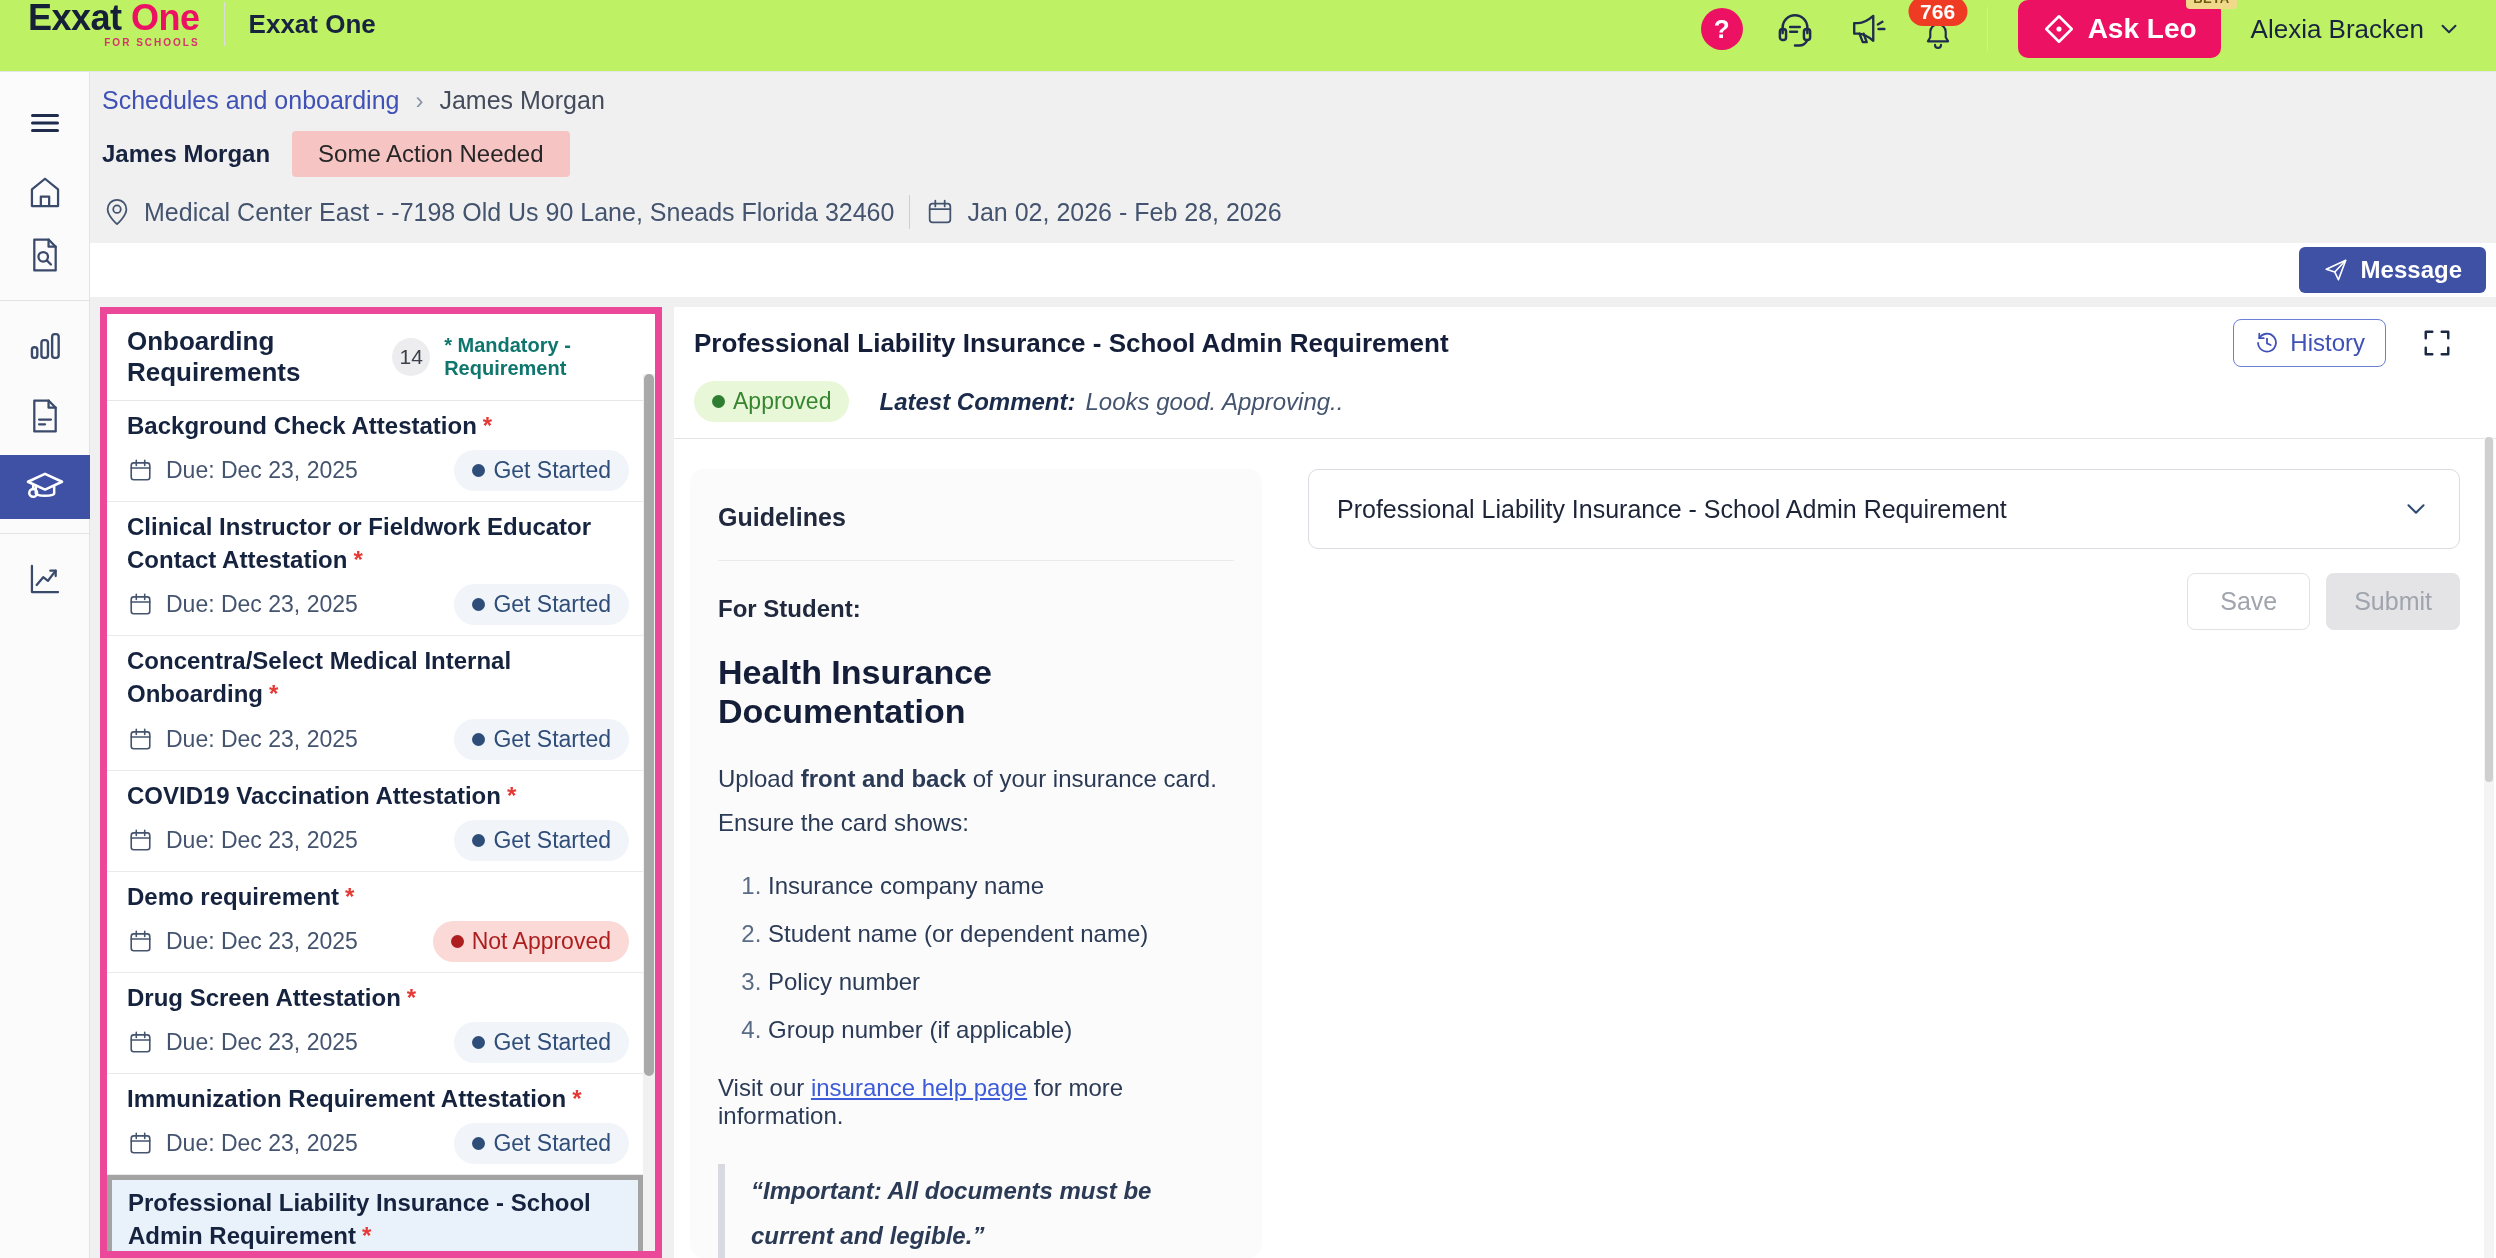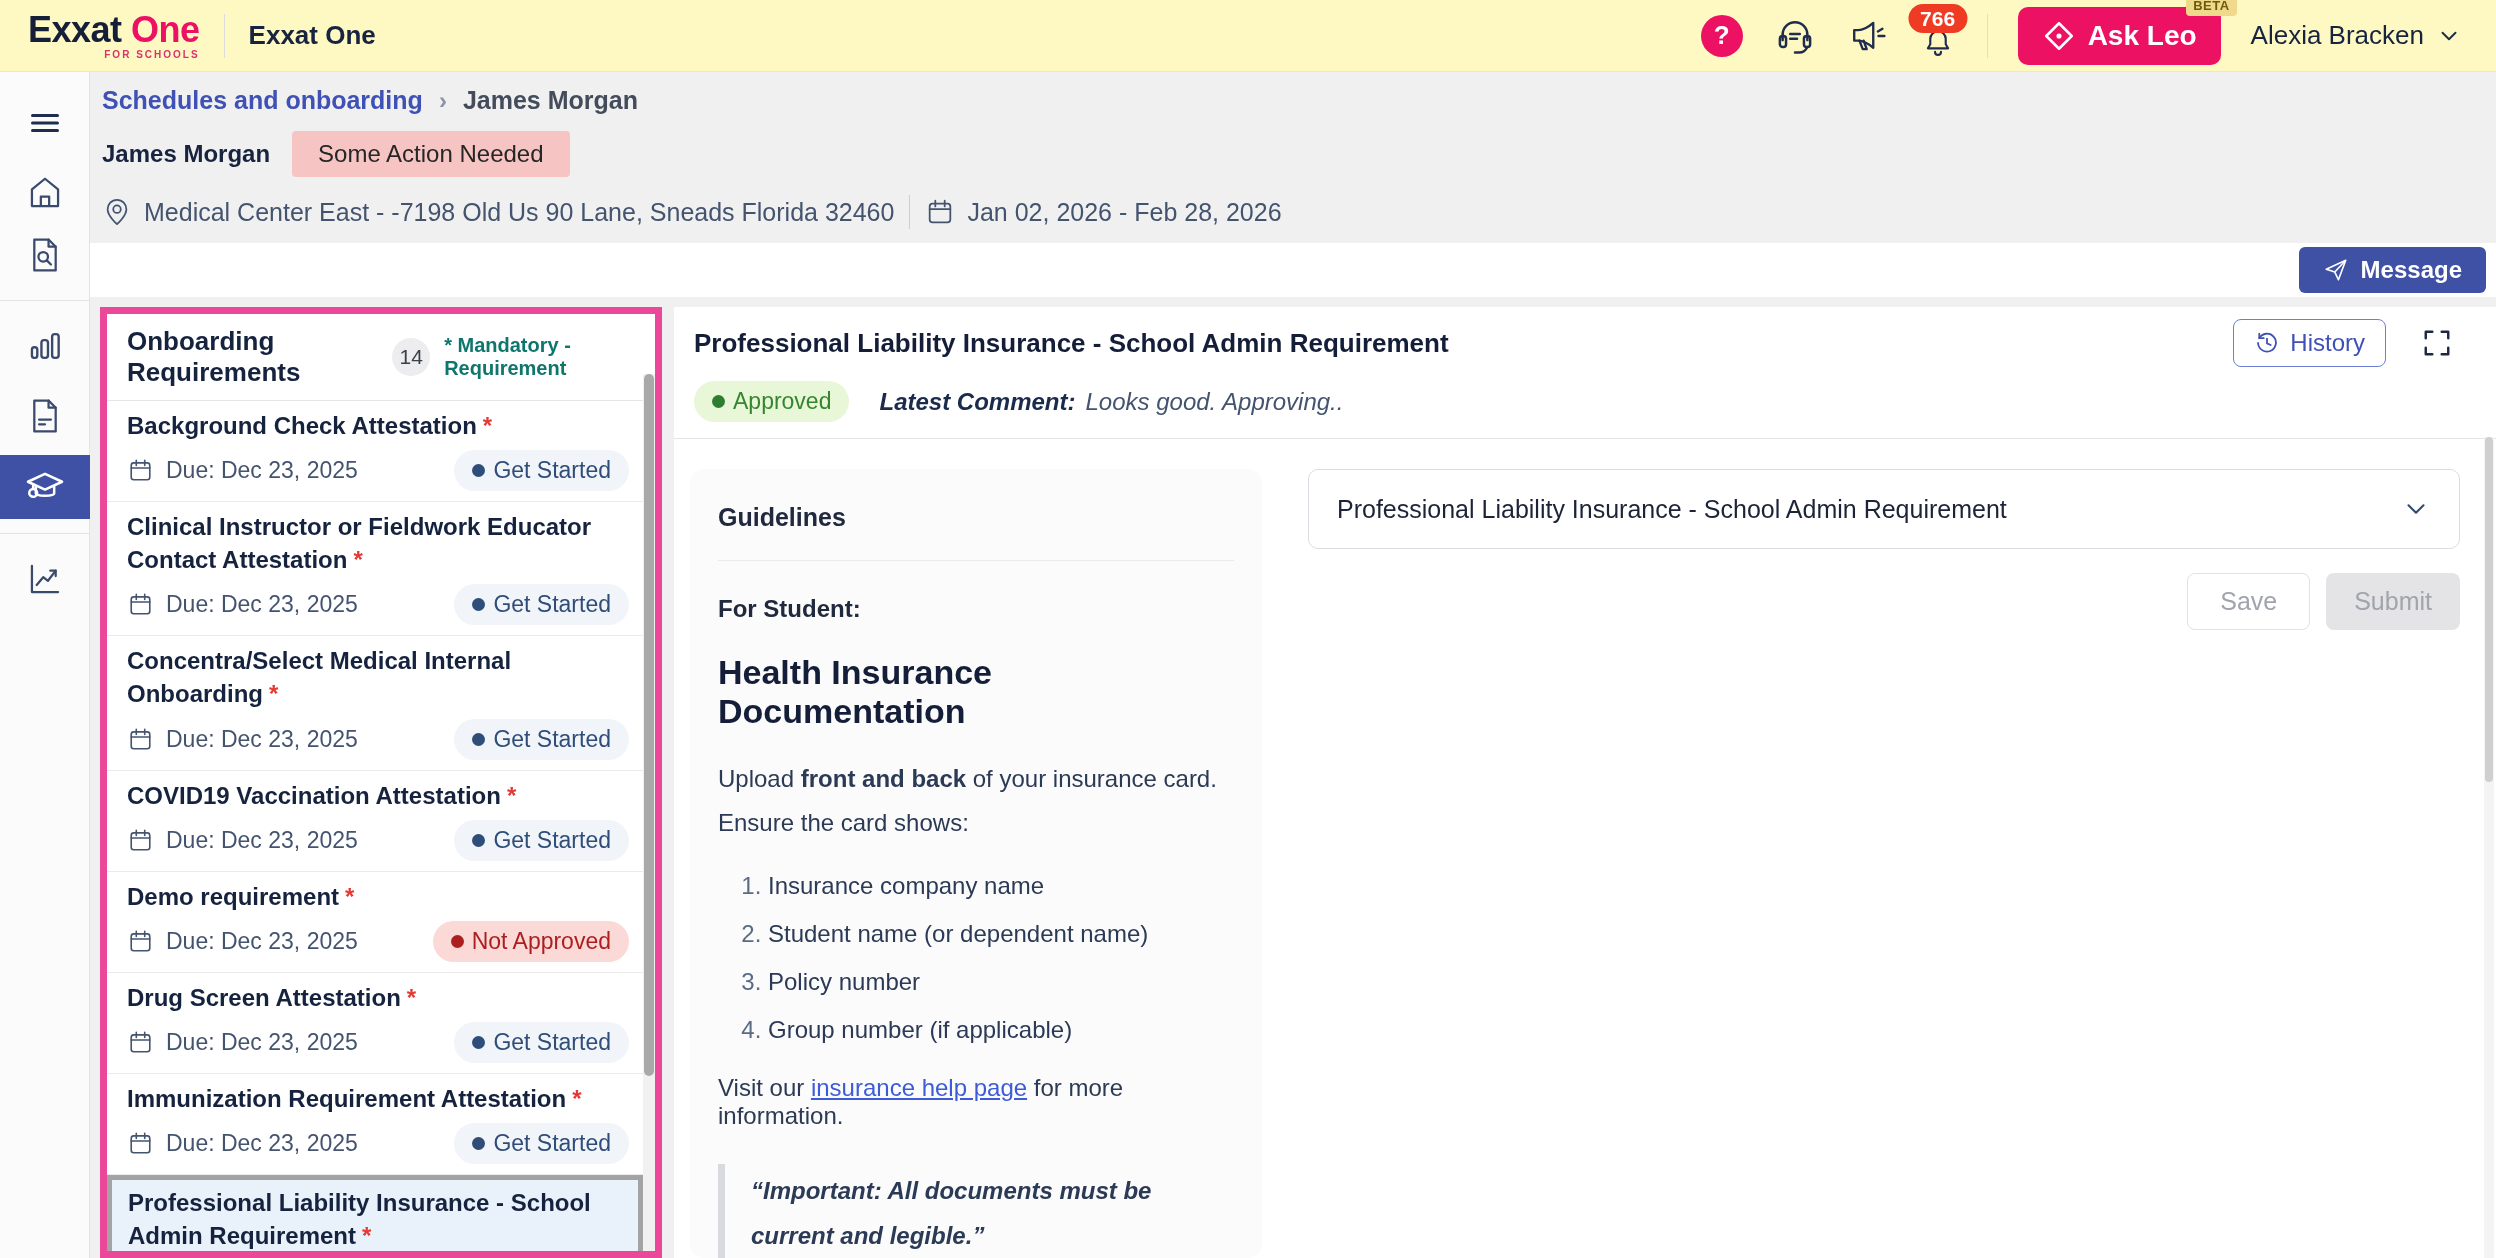--- a/index.html
+++ b/index.html
@@ -1,22 +1,22 @@
 <!DOCTYPE html>
 <html><head>
 <meta charset="utf-8">
 <style>
   * { margin:0; padding:0; box-sizing:border-box; }
   html,body { width:2496px; height:1258px; overflow:hidden; background:#f0f0f0;
     font-family:"Liberation Sans","DejaVu Sans",sans-serif; color:#1b2b4b; }
   .app { width:2496px; height:1258px; display:flex; flex-direction:column; }
 
   
-  .topbar { height:72px; background:#fef9c3; border-bottom:1px solid #e6e6e6;
-    display:flex; align-items:center; justify-content:space-between; flex:0 0 auto; }
+  .topbar { height:72px; background:#bef264; border-bottom:1px solid #e6e6e6;
+    display:flex; align-items:flex-start; justify-content:space-between; flex:0 0 auto; }
   .topbar-left { display:flex; align-items:center; gap:24px; padding-left:28px; }
   .logo { display:flex; flex-direction:column; line-height:1; }
   .logo-main { font-size:36px; font-weight:bold; letter-spacing:-0.5px; }
   .logo-exxat { color:#151f38; }
   .logo-one { color:#ed1164; }
   .logo-tag { font-size:10px; color:#d8326f; letter-spacing:2px; align-self:flex-end; margin-top:2px; font-weight:bold; }
   .tb-divider { width:1px; height:44px; background:#dcdcdc; }
   .app-name { font-size:26px; font-weight:bold; color:#17233f; }
   .topbar-right { display:flex; align-items:center; gap:30px; padding-right:34px; }
   .help-circle { width:42px; height:42px; border-radius:50%; background:#ed1164; color:#fff;
@@ -38,21 +38,21 @@
   .body-row { display:flex; flex:1; min-height:0; }
   .rail { width:90px; background:#fbfbfc; border-right:1px solid #e3e3e3; flex:0 0 auto;
     display:flex; flex-direction:column; align-items:center; padding-top:20px; }
   .rail-item { width:90px; height:62px; display:flex; align-items:center; justify-content:center; cursor:pointer; }
   .rail-item.spaced { margin-top:8px; }
   .rail-divider { width:90px; height:1px; background:#e3e3e3; margin:14px 0; }
   .rail-item.active { background:#3f51a5; height:64px; }
 
   .content { flex:1; min-width:0; display:flex; flex-direction:column; }
 
-  .breadcrumb-row { display:flex; align-items:flex-end; gap:16px; padding:14px 0 6px 12px;font-weight:bold; }
+  .breadcrumb-row { display:flex; align-items:flex-end; gap:16px; padding:14px 0 6px 12px; }
   .crumb-link { color:#3f51b5; font-size:25px; cursor:pointer; }
   .crumb-sep { color:#8a94a6; font-size:24px; }
   .crumb-current { color:#444c5c; font-size:25px; }
 
   .student-row { display:flex; align-items:center; gap:22px; padding:10px 0 8px 12px; }
   .student-name { font-size:24px; font-weight:bold; color:#17233f; }
   .status-banner { background:#f6c5c3; color:#262626; font-size:24px; border-radius:4px; padding:9px 26px; }
 
   .meta-row { display:flex; align-items:center; gap:7px; padding:10px 0 14px 12px; color:#44546f; }
   .meta-item { display:flex; align-items:center; gap:12px; font-size:25px; }

